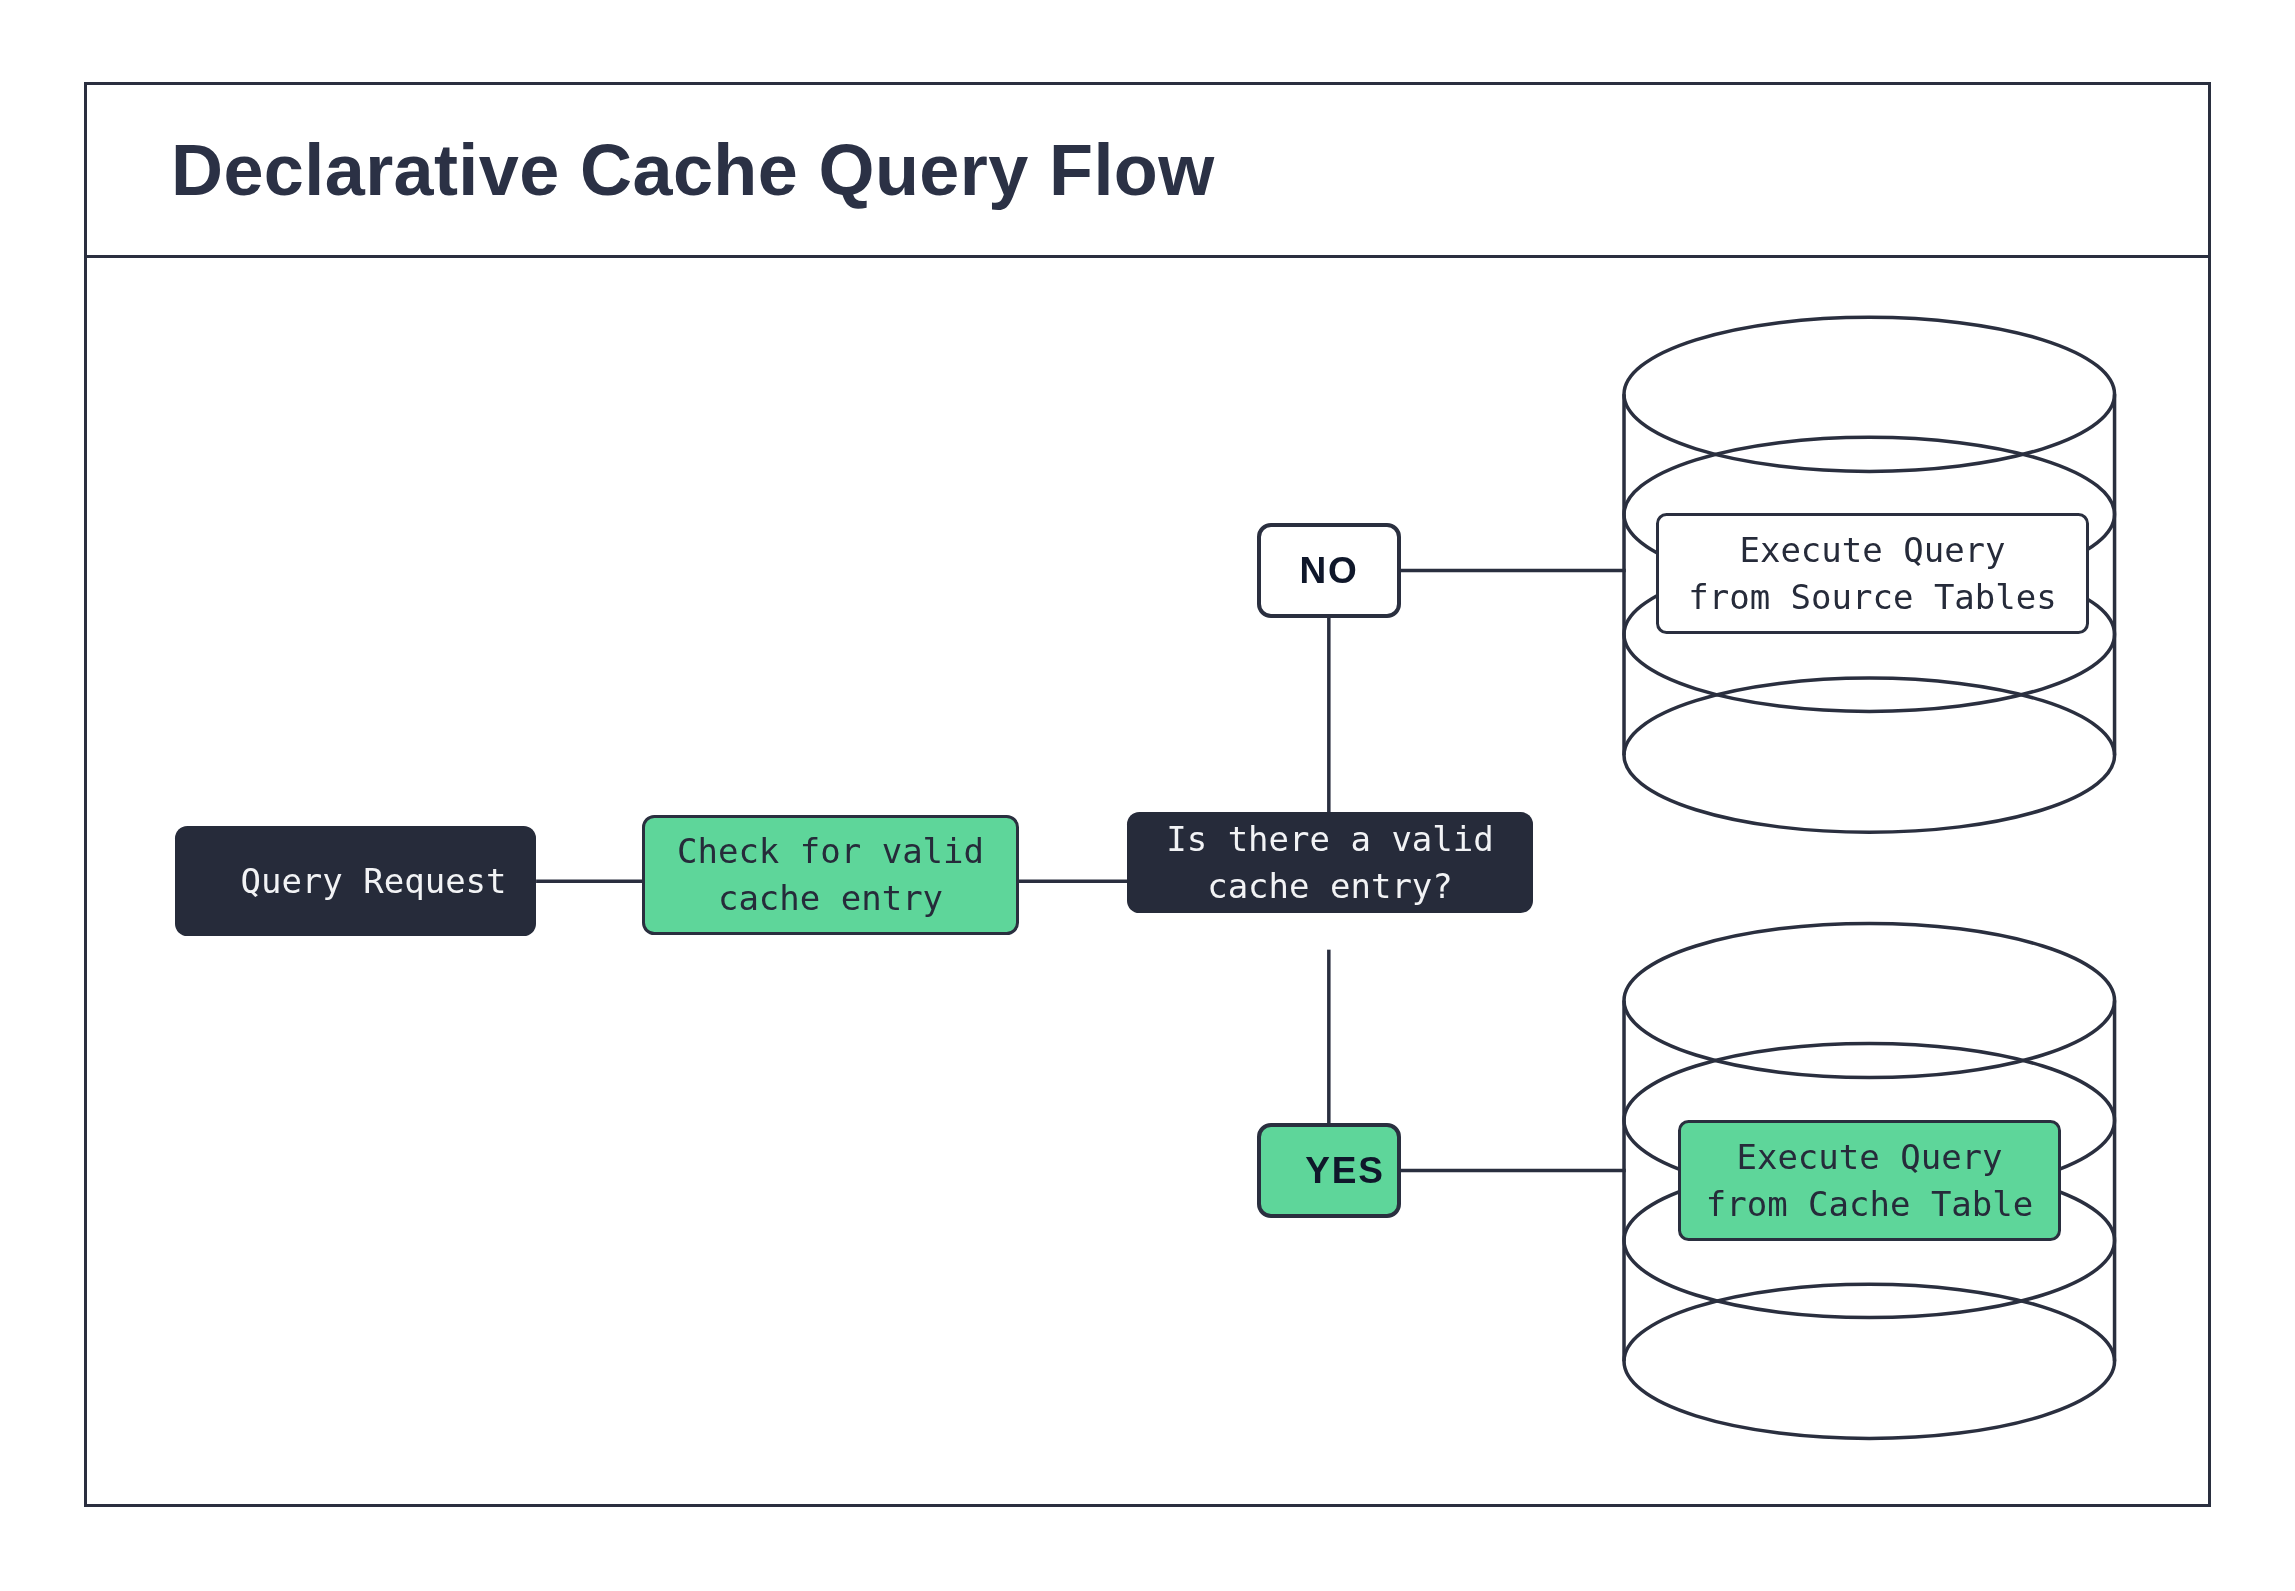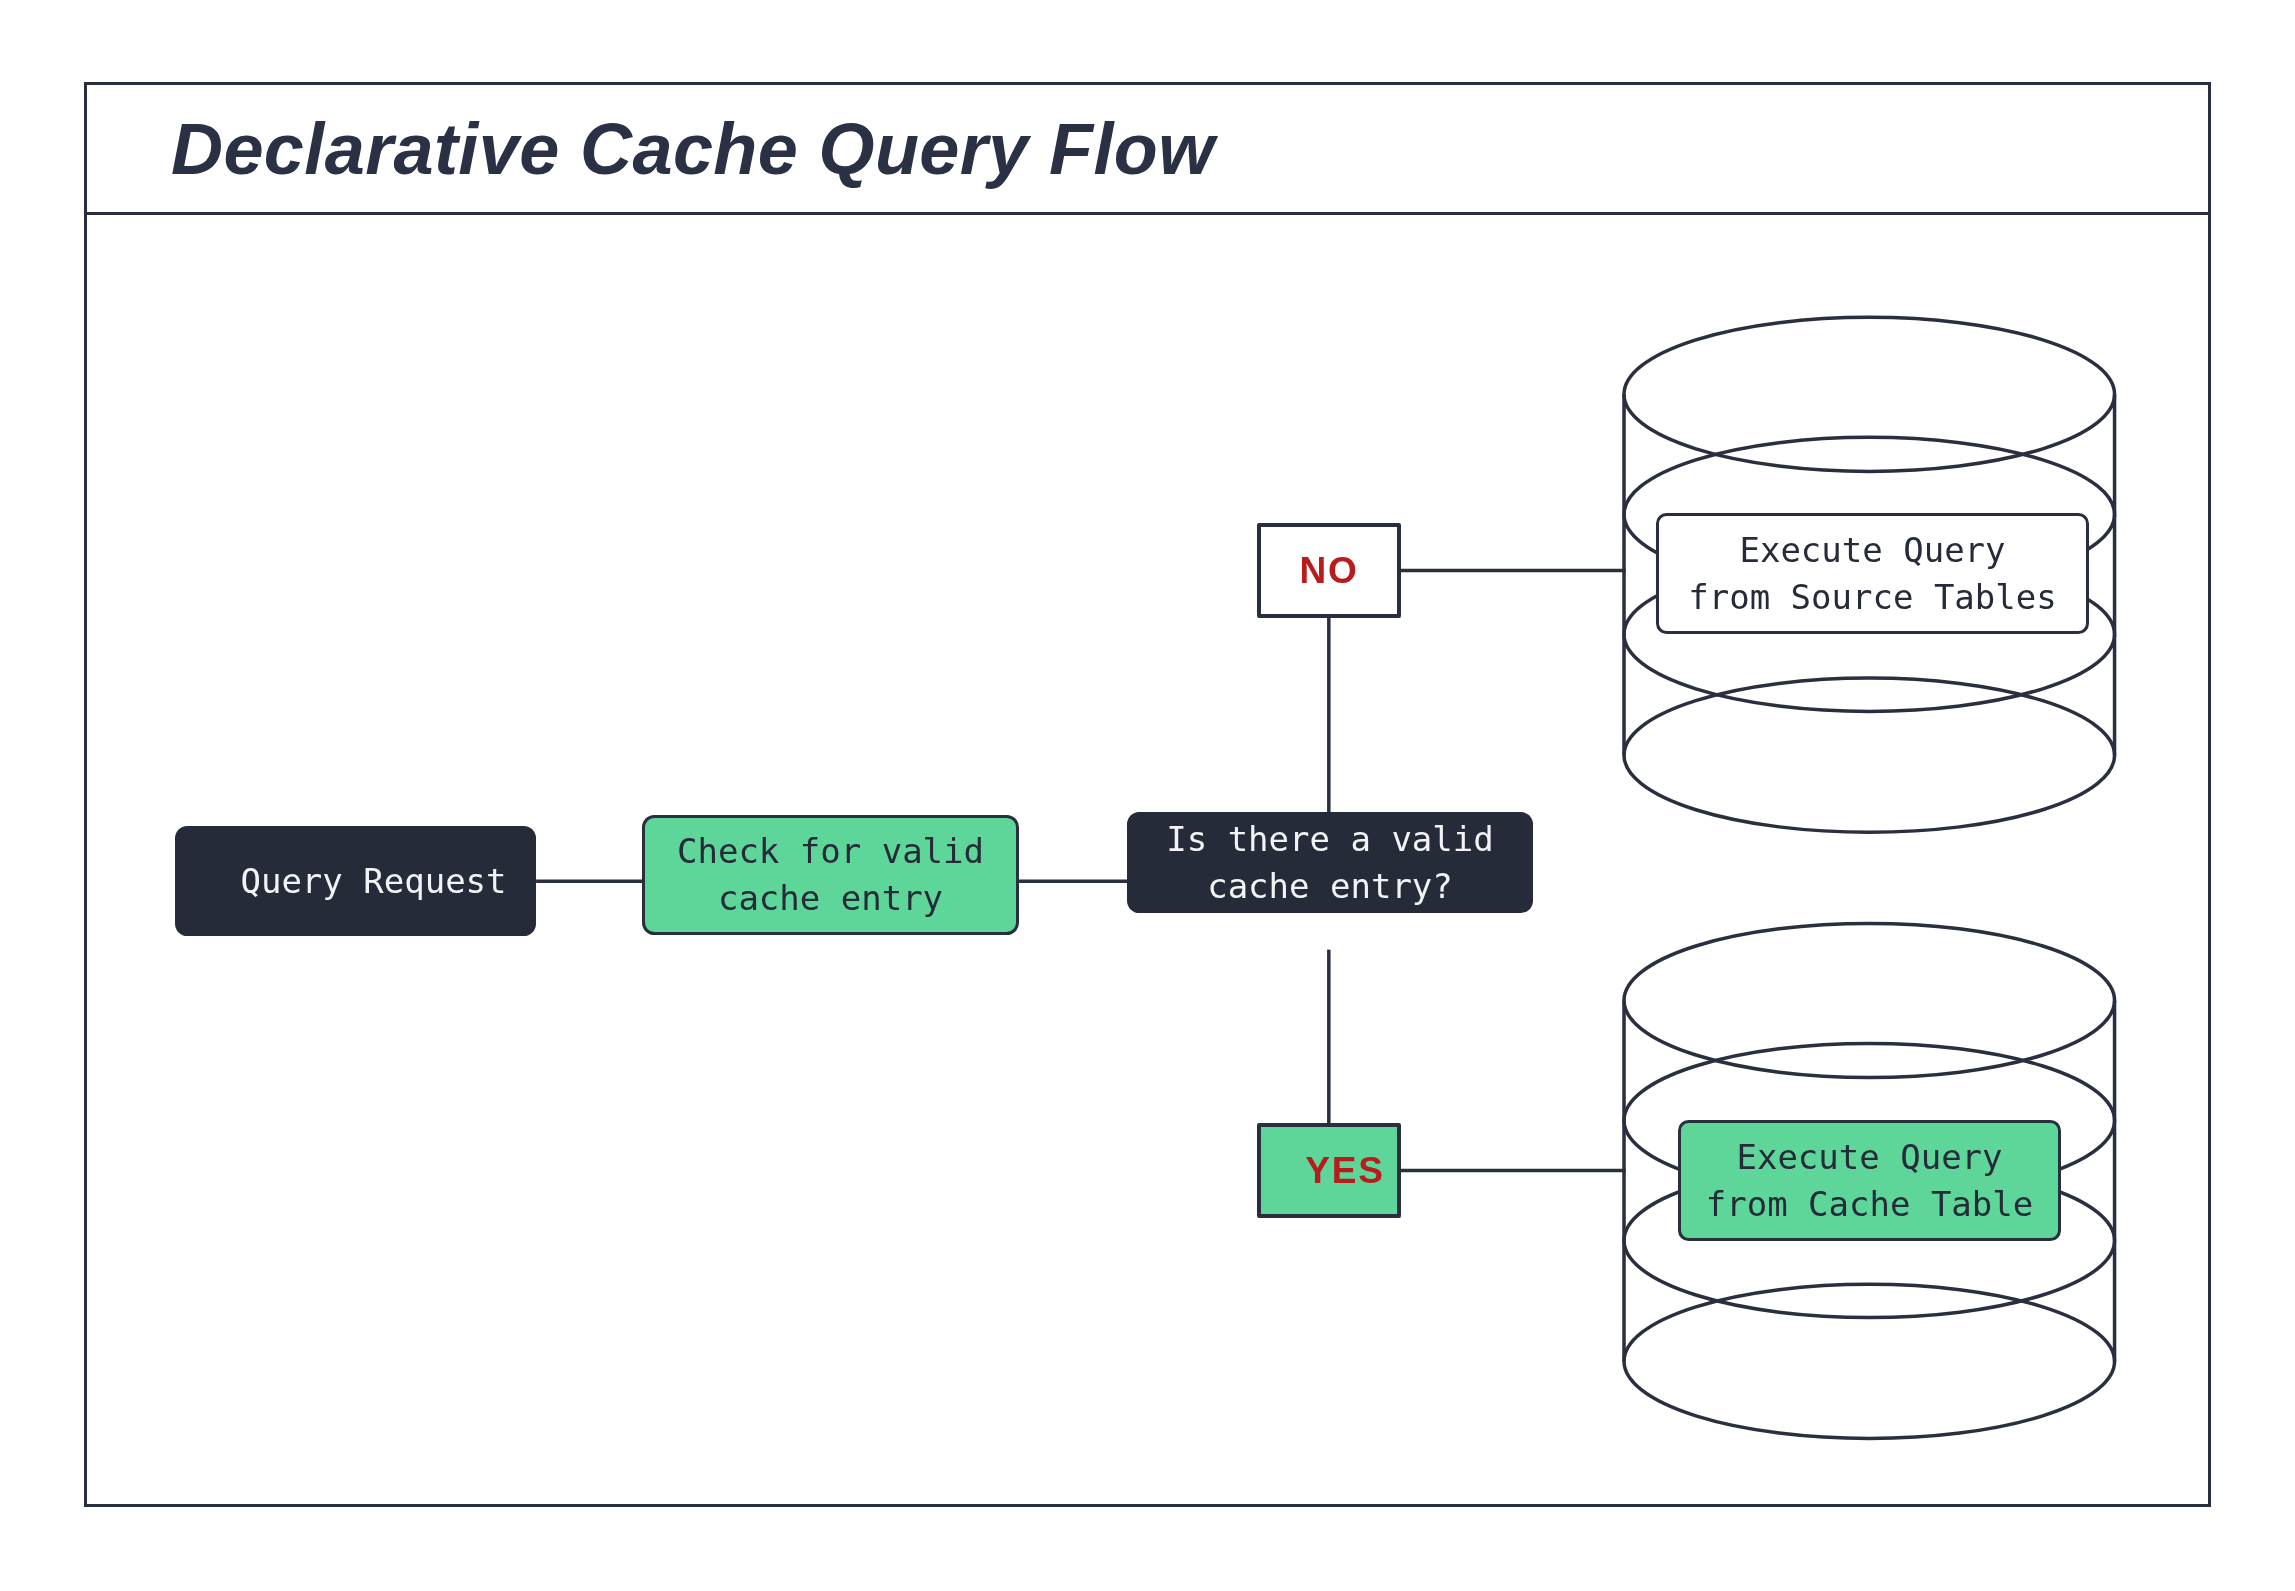--- a/index.html
+++ b/index.html
@@ -18,27 +18,26 @@
     position: absolute;
     left: 84px; top: 82px;
     width: 2127px; height: 1425px;
     border: 3.5px solid #2a2f3f;
     box-sizing: border-box;
     background: transparent;
   }
   .titlebar {
     position: absolute;
     left: 0; top: 0; right: 0;
-    height: 130px;
+    height: 173px;
     border-bottom: 3.5px solid #2a2f3f;
     display: flex;
     align-items: center;
     padding-left: 84px;
     box-sizing: border-box;
-    font-style: italic;
   }
   .title {
     margin: 0;
     font-size: 72px;
     font-weight: 700;
     color: #2b3145;
     letter-spacing: 0.4px;
     font-family: "Liberation Sans", sans-serif;
   }
   svg.wires {
@@ -77,23 +76,23 @@
   .tag {
     position: absolute;
     box-sizing: border-box;
     display: flex;
     align-items: center;
     justify-content: center;
     font-family: "Liberation Sans", sans-serif;
     font-size: 37px;
     font-weight: 700;
     letter-spacing: 1.8px;
-    color: #b91c1c;
+    color: #0f172a;
     border: 4.4px solid #2a2f3f;
-    border-radius: 2px;
+    border-radius: 14px;
   }
   .tag.no  { background: #ffffff; }
   .tag.yes { background: #5ed69a; padding-left: 32px; }
 </style>
 </head>
 <body>
 
 <div class="frame">
   <div class="titlebar">
     <h1 class="title">Declarative Cache Query Flow</h1>

